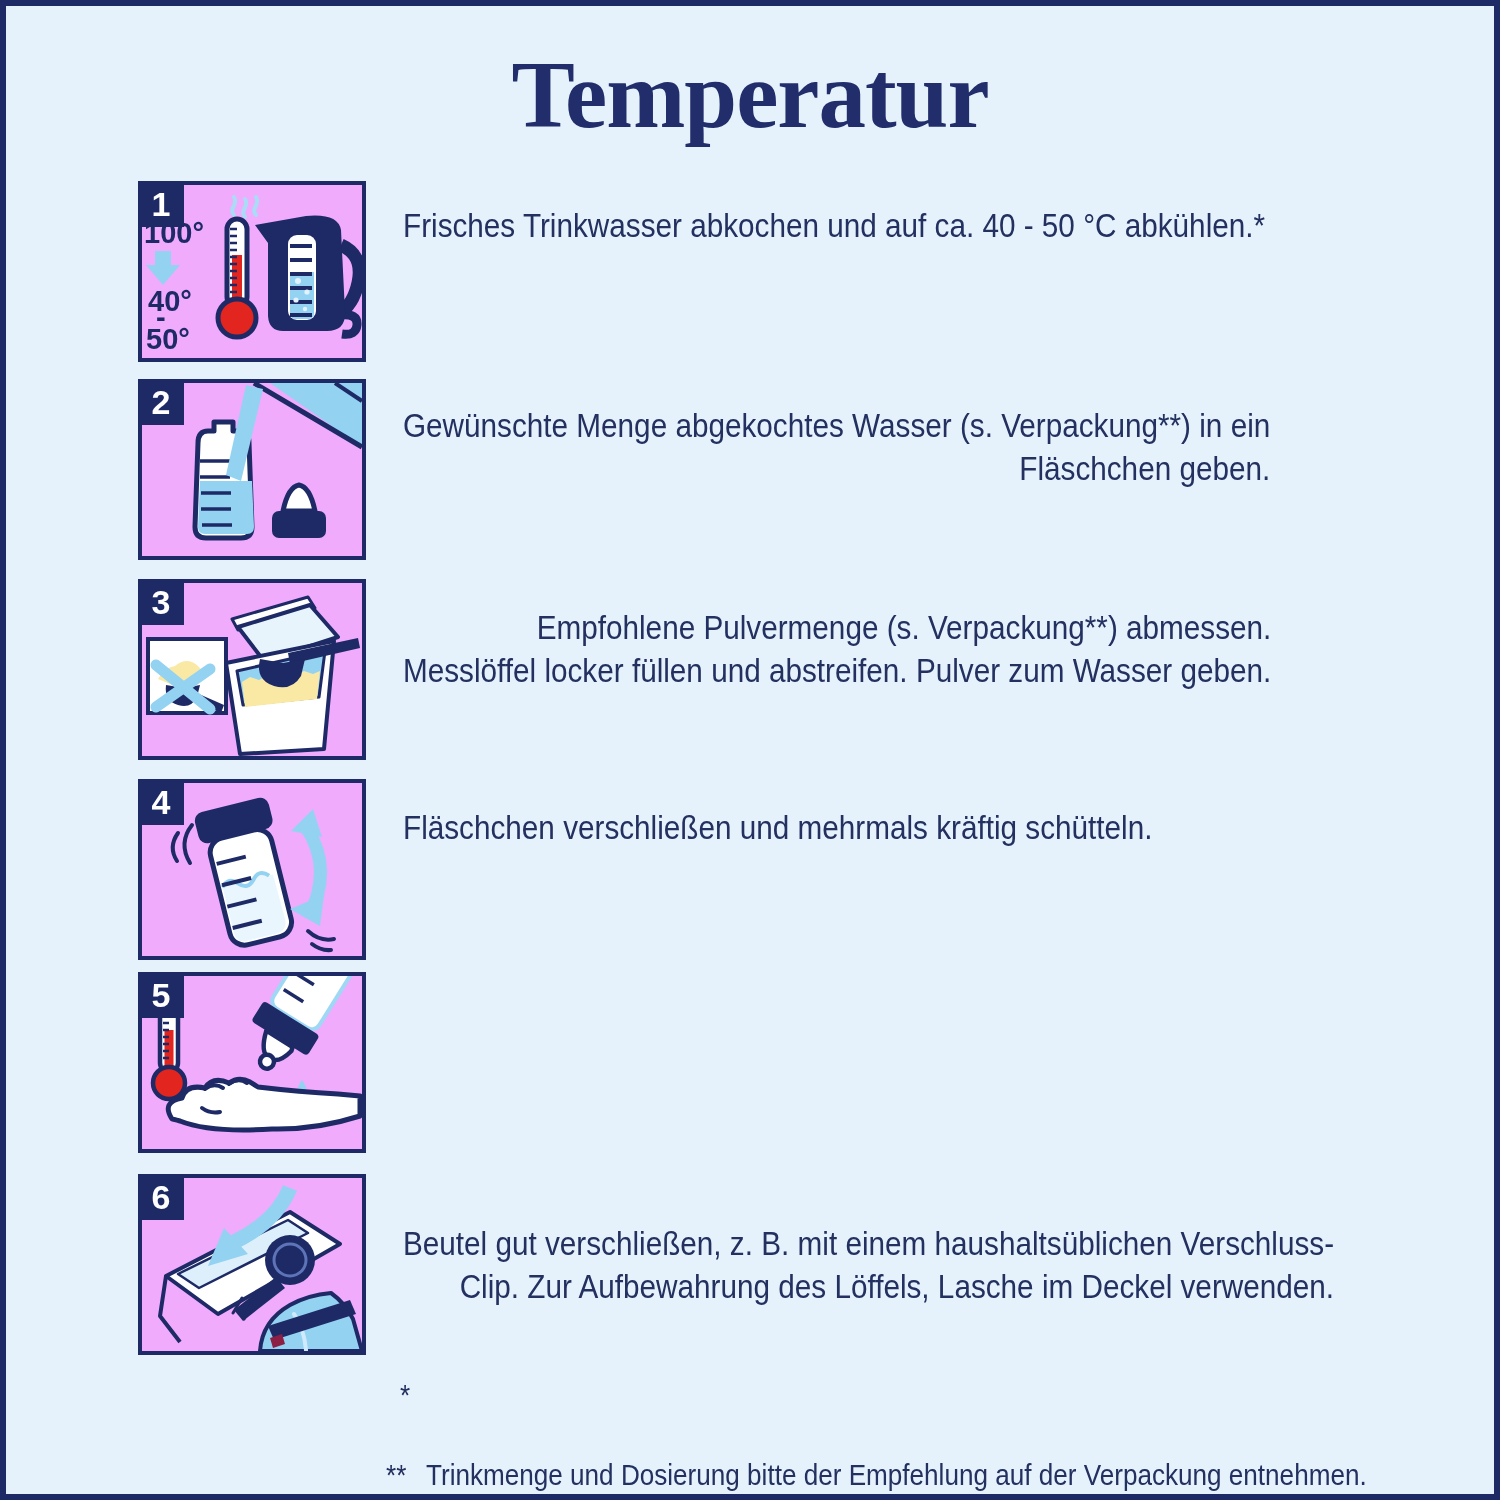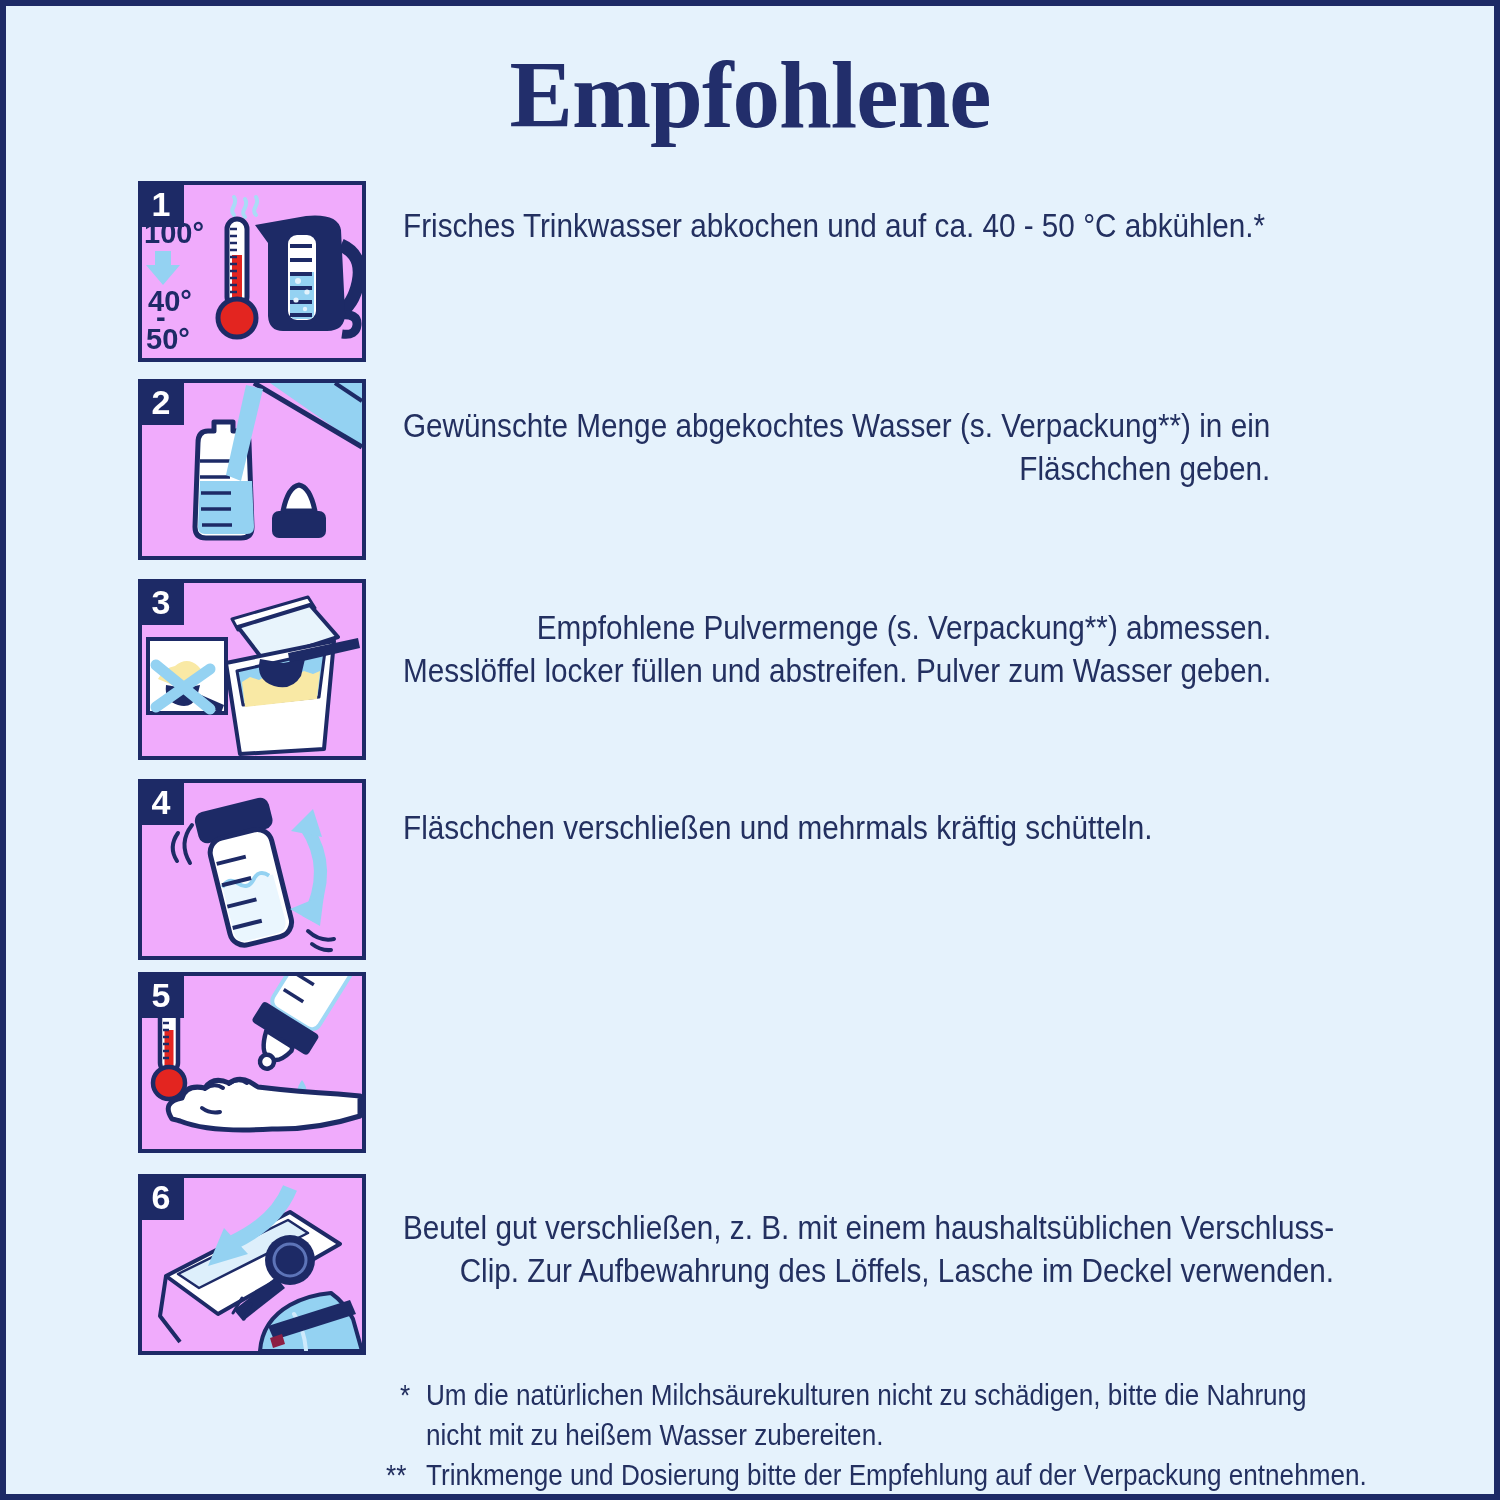--- a/index.html
+++ b/index.html
@@ -29,21 +29,21 @@
   .fn-marker{position:absolute;font-size:29px;line-height:40px;color:#233060;transform:scaleX(0.9);transform-origin:0 50%;}
   .footnote{position:absolute;left:420px;font-size:29px;line-height:40px;color:#233060;}
   .fn-line{display:block;white-space:nowrap;transform:scaleX(0.9);transform-origin:0 50%;}
   .ic-num-label{font-family:"Liberation Sans",sans-serif;font-weight:bold;fill:#1d2a66;}
 </style>
 </head>
 <body>
 
 <div class="page">
 
-  <h1 class="title">Empfohlene</h1>
+  <h1 class="title">Temperatur</h1>
 
   <div class="step-row" style="top:175px">
     <div class="icon-box">
       <svg width="220" height="173" viewBox="0 0 220 173">
         <path d="M92 30 c-6 -7 5 -10 0 -18" fill="none" stroke="#aadcf6" stroke-width="4" stroke-linecap="round"></path>
         <path d="M103 32 c-6 -7 5 -10 0 -18" fill="none" stroke="#aadcf6" stroke-width="4" stroke-linecap="round"></path>
         <path d="M114 30 c-6 -7 5 -10 0 -18" fill="none" stroke="#aadcf6" stroke-width="4" stroke-linecap="round"></path>
         <path d="M199 60 Q226 72 213 108 Q206 127 189 130" fill="none" stroke="#1d2a66" stroke-width="13"></path>
         <path d="M198 130 q18 -2 17 10 q-1 11 -15 9" fill="none" stroke="#1d2a66" stroke-width="9"></path>
         <path d="M126 58 L113 40 L164 31 Q196 28 199 45 L203 127 Q204 146 185 146 L141 146 Q127 146 126 131 Z" fill="#1d2a66"></path>
@@ -240,29 +240,25 @@
         <circle cx="148" cy="82" r="16" fill="none" stroke="#5d74b8" stroke-width="3"></circle>
         <path d="M118 173 q2 -30 30 -46 q18 -10 41 -12 q14 10 22 26 l9 32 z" fill="#94d2f2" stroke="#1d2a66" stroke-width="4" stroke-linejoin="round"></path>
         <path d="M152 136 q10 14 12 36" fill="none" stroke="#cfeafc" stroke-width="4" stroke-linecap="round"></path>
         <polygon points="126,148 208,122 214,136 132,162" fill="#1d2a66"></polygon>
         <polygon points="128,160 140,156 143,166 131,170" fill="#8c1f44"></polygon>
       </svg>
       <div class="badge">
           <span>6</span>
         </div>
     </div>
-    <div class="step-text" style="top:32px">
+    <div class="step-text" style="top:48px">
       <span class="line">Beutel gut verschließen, z. B. mit einem haushaltsüblichen Verschluss-</span>
       <span class="line">Clip. Zur Aufbewahrung des Löffels, Lasche im Deckel verwenden.</span>
     </div>
   </div>
 
   <div class="fn-marker" style="top:1369px;left:394px">*</div>
-  <div class="footnote" style="top:1369px">
-    <span class="fn-line">Um die natürlichen Milchsäurekulturen nicht zu schädigen, bitte die Nahrung</span>
-    <span class="fn-line">nicht mit zu heißem Wasser zubereiten.</span>
-  </div>
   <div class="fn-marker" style="top:1449px;left:380px">**</div>
   <div class="footnote" style="top:1449px">
     <span class="fn-line">Trinkmenge und Dosierung bitte der Empfehlung auf der Verpackung entnehmen.</span>
   </div>
 
 </div>
 
 </body></html>

